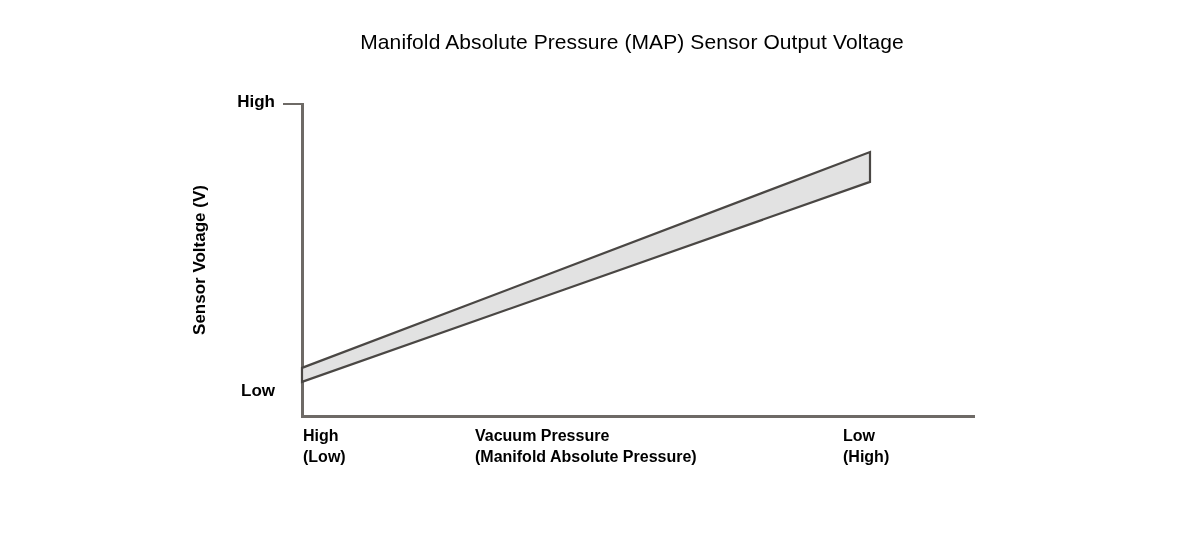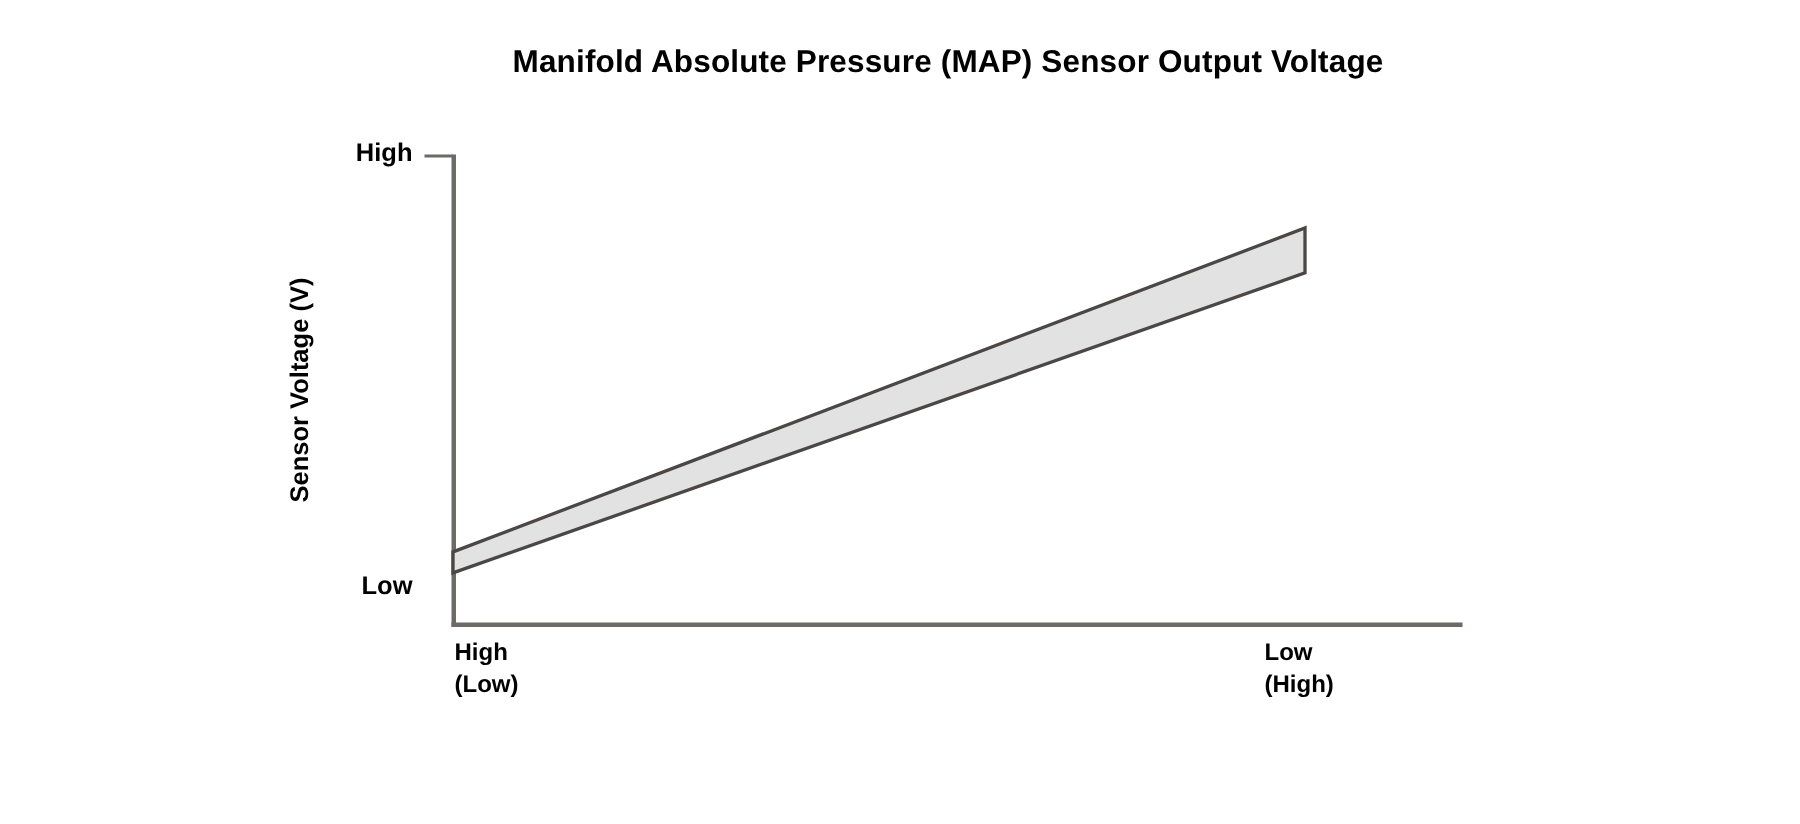--- a/index.html
+++ b/index.html
@@ -25,21 +25,21 @@
   }
 
   
   .chart-title {
     position: absolute;
     left: 0;
     top: 30px;
     width: 1200px;
     text-align: center;
     font-size: 21px;
-    font-weight: bold;
+    font-weight: normal;
     letter-spacing: 0.1px;
     color: #000;
     white-space: nowrap;
   }
   
   .chart-title > span {
     position: relative;
     left: 32px;
   }
 
@@ -143,18 +143,22 @@
   <div id="y-axis-title">Sensor Voltage (V)</div>
 
   <svg id="plot-svg" viewBox="0 0 1200 549" xmlns="http://www.w3.org/2000/svg">
     <polygon points="302.0,367.9 870.0,152.0 870.0,181.9 302.0,381.9" fill="#e2e2e2" stroke="#4a4744" stroke-width="2.2" stroke-linejoin="miter"></polygon>
   </svg>
 
   <div class="x-group-label" id="x-label-left">
     <span>High</span>
     <span class="line2">(Low)</span>
   </div>
+  <div class="x-group-label" id="x-label-center">
+    <span>Vacuum Pressure</span>
+    <span class="line2">(Manifold Absolute Pressure)</span>
+  </div>
   <div class="x-group-label" id="x-label-right">
     <span>Low</span>
     <span class="line2">(High)</span>
   </div>
 
 </div>
 
 </body></html>

